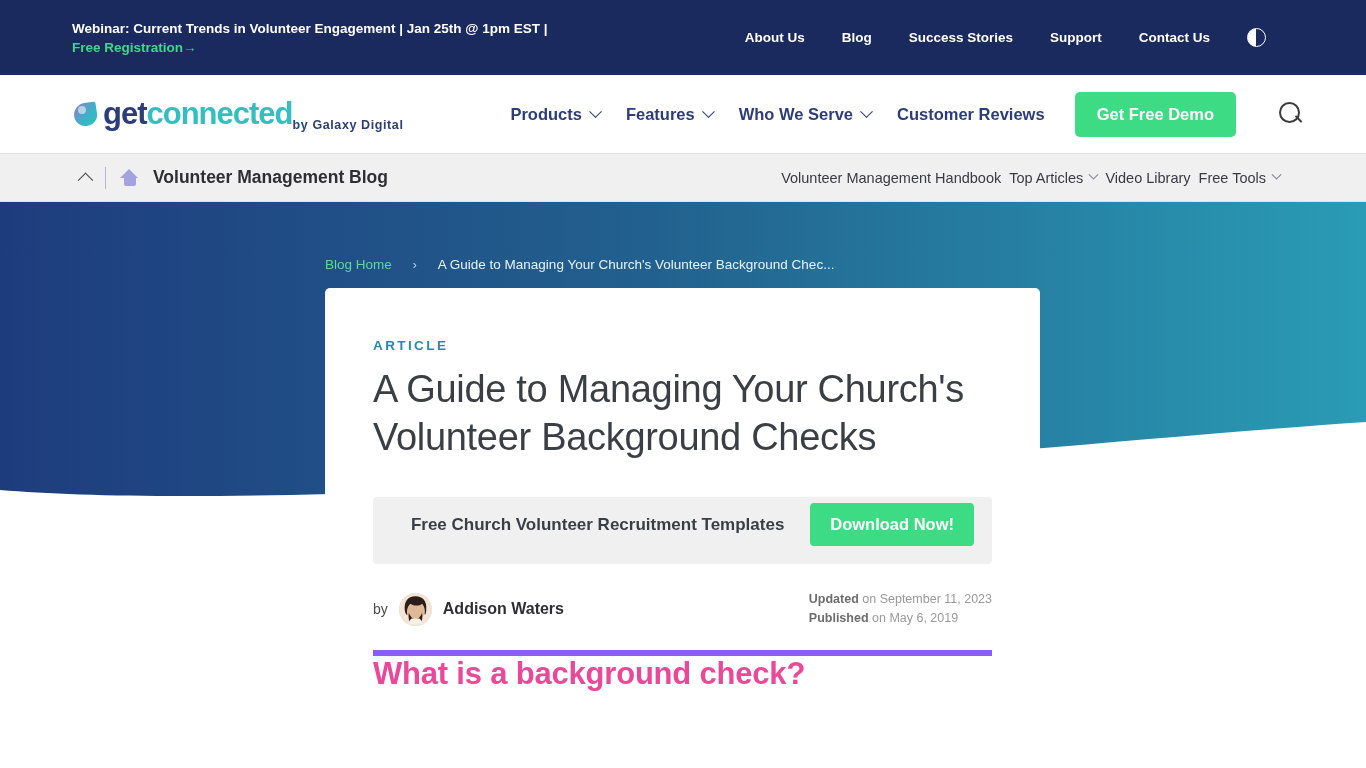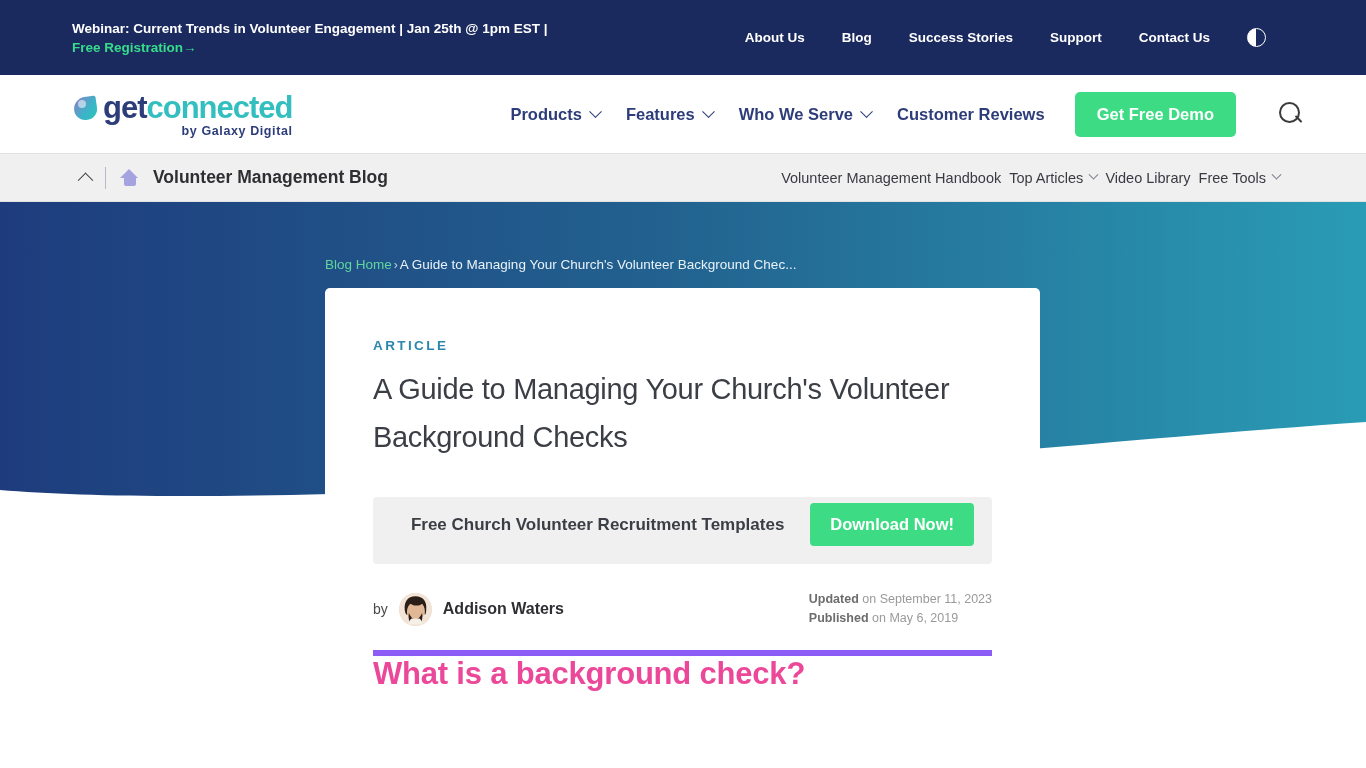--- a/index.html
+++ b/index.html
@@ -56,21 +56,21 @@
 
   
   .header {
     position: relative;
     height: 78px;
     background: #ffffff;
     display: flex;
     align-items: center;
     padding: 0 62px 0 72px;
   }
-  .logo { display: flex; flex-direction: column; cursor: pointer; }
+  .logo { display: flex; flex-direction: row; cursor: pointer; }
   .logo-row { display: flex; align-items: center; }
   .logo-drop {
     width: 27px; height: 27px; flex: none; margin-right: 4px;
     position: relative;
   }
   .logo-drop:before {
     content: "";
     position: absolute; inset: 2px;
     background: linear-gradient(135deg, #8e7ec8 0%, #39b5c8 60%, #2ec4b6 100%);
     border-radius: 60% 10% 55% 55%;
@@ -182,21 +182,21 @@
 
   .content {
     position: absolute;
     left: 0; right: 0; top: 185px;
     height: 583px;
   }
 
   .breadcrumb {
     position: absolute;
     left: 325px; top: 72px;
-    display: flex; align-items: center; gap: 2px;
+    display: flex; align-items: center; gap: 21px;
     font-size: 13.5px;
     white-space: nowrap;
   }
   .breadcrumb .bc-home { color: #5fd6a0; cursor: pointer; }
   .breadcrumb .bc-sep { color: #b9d3e6; font-size: 12px; }
   .breadcrumb .bc-current { color: #e9f2f8; }
 
   
   .card {
     position: absolute;
@@ -205,21 +205,21 @@
     min-height: 480px;
     background: #ffffff;
     border-radius: 5px;
     padding: 50px 48px 0 48px;
   }
   .eyebrow {
     font-size: 13.5px; font-weight: bold; color: #2d87ad;
     letter-spacing: 2.4px; margin-bottom: 12px;
   }
   .article-title {
-    font-size: 29px;
+    font-size: 38px;
     line-height: 48px;
     font-weight: normal;
     color: #3b3f45;
     letter-spacing: -.3px;
   }
 
   .cta-banner {
     margin-top: 36px;
     background: #f0f0f0;
     border-radius: 4px;

